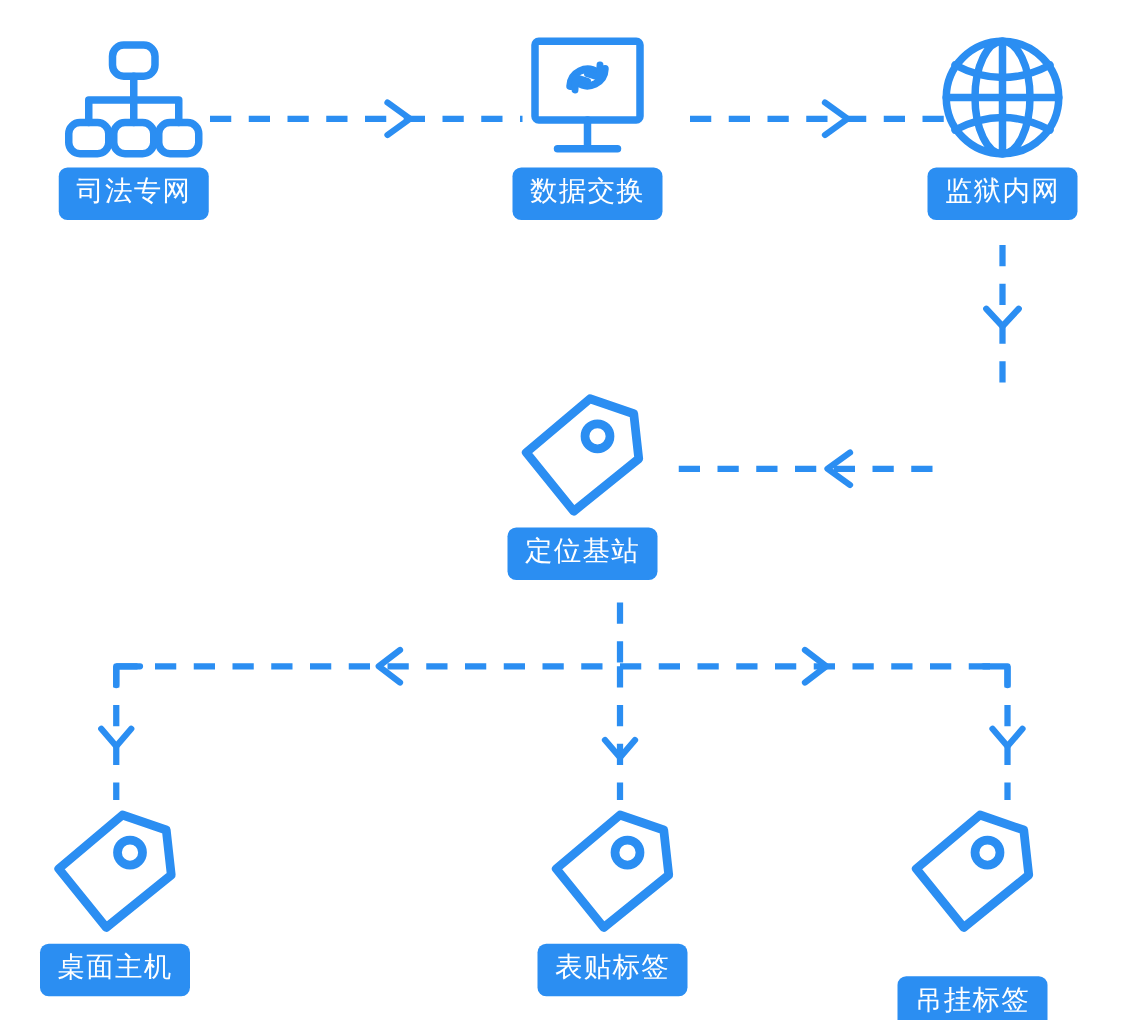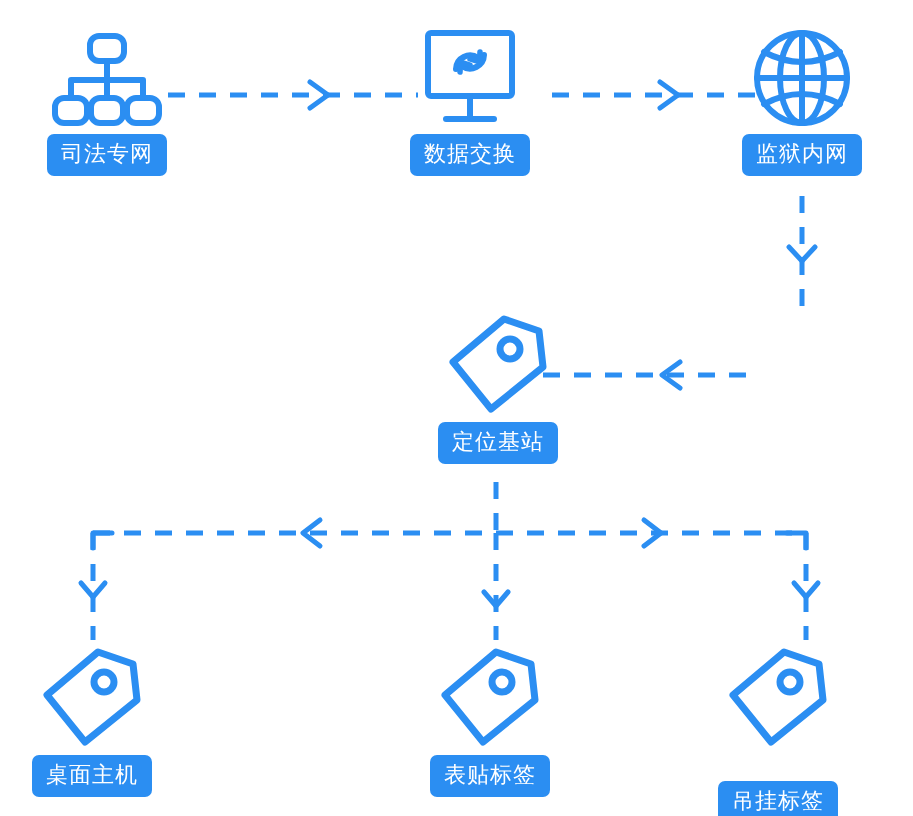--- a/index.html
+++ b/index.html
@@ -140,21 +140,21 @@
           <line x1="7" y1="50" x2="97" y2="50"></line>
           <path d="M14 24 Q52 44 90 24"></path>
           <path d="M14 76 Q52 56 90 76"></path>
         </g>
       </svg>
     </span>
     <span class="node-label">监狱内网</span>
   </div>
 
 
-  <div class="node" style="left:428px; top:310px; width:140px;justify-content:space-between;">
+  <div class="node" style="left:396px; top:310px; width:140px;justify-content:space-between;">
     <span class="node-icon">
       <svg width="108" height="106" viewBox="0 0 108 106">
         <g fill="none" stroke="#2b8ef2" stroke-width="7" stroke-linecap="round" stroke-linejoin="round">
           <path d="M60 9 L95 21 L99 57 L47 99 L9 52 Z"></path>
           <circle cx="66" cy="39" r="10"></circle>
         </g>
       </svg>
     </span>
     <span class="node-label">定位基站</span>
   </div>

